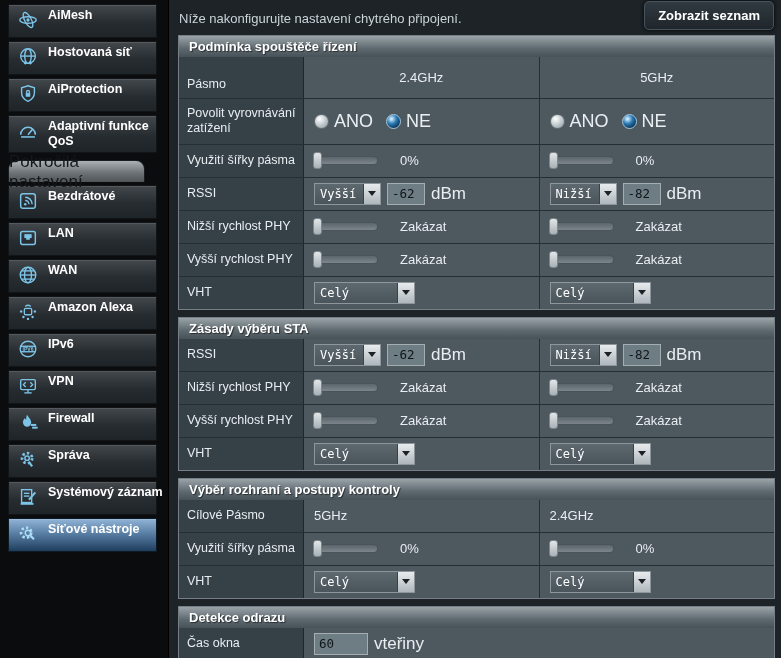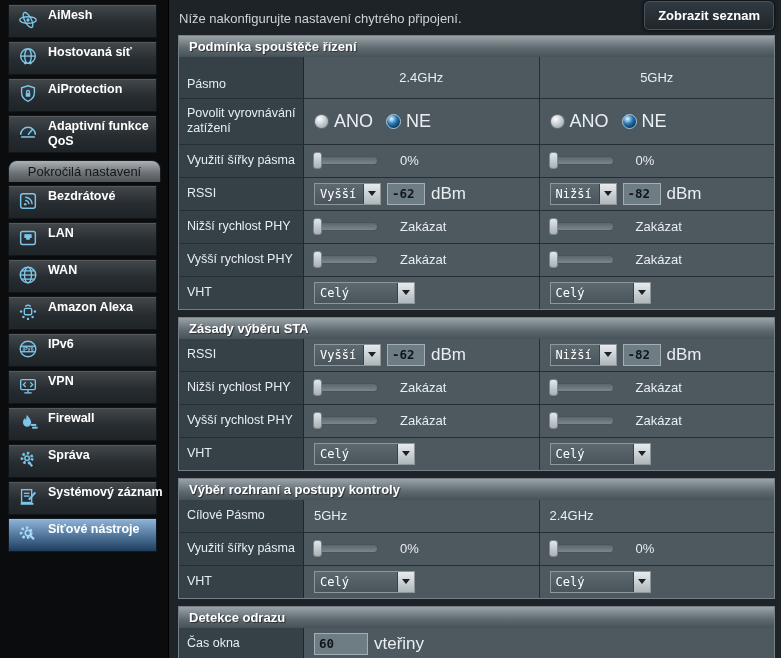--- a/index.html
+++ b/index.html
@@ -24,24 +24,24 @@
   }
   .side-item .lbl{color:#ffffff;font-weight:bold;font-size:12.5px;line-height:1.2;}
   .side-item.nowrap .lbl{white-space:nowrap;}
   .side-item.active{
     background:linear-gradient(#8fb4d6,#54799f 50%,#1f3e5e);
     border-color:#0e1a26;
   }
   .sicon{width:28px;height:24px;flex-shrink:0;display:flex;align-items:center;justify-content:center;}
   .sicon svg{display:block;}
   .adv-hdr{
-    width:153px;height:22px;margin:7px 0 3px;box-sizing:border-box;
+    width:137px;height:22px;margin:7px 0 3px;box-sizing:border-box;
     border-radius:9px 9px 0 0;
     background:linear-gradient(#abb1b5,#6e7478 55%,#4e5457);
-    color:#14181b;font-size:13px;
+    color:#14181b;font-size:17px;
     display:flex;align-items:center;justify-content:center;
     border:1px solid #1a1d20;border-bottom:none;
   }
 
   
   .main{flex:1;position:relative;background:#1d2327;border-left:1px solid #000;}
   .intro{padding:11px 12px 9px 10px;color:#ccd4d9;font-size:13px;}
   .show-list-btn{
     position:absolute;top:1px;right:7px;
     background:linear-gradient(#303a40,#1f262b);
@@ -113,21 +113,21 @@
     border-left:1px solid #394247;
     display:flex;align-items:center;justify-content:center;
   }
   .arr{width:0;height:0;border-left:4px solid transparent;border-right:4px solid transparent;border-top:5px solid #1b2125;}
 
   
   .num{
     width:38px;height:22px;box-sizing:border-box;
     background:#6e7c83;border:1px solid #a3adb2;
     color:#10161a;font-family:"DejaVu Sans Mono",monospace;font-size:12.5px;
-    padding:0 4px;margin:0 6px 0 6px;font-weight:bold;
+    padding:0 4px;margin:0 6px 0 6px;
   }
   .num.big{width:54px;margin-left:0;}
   .unit{font-size:17px;}
 </style>
 </head>
 <body>
 
 <div class="app">
 
   <aside class="sidebar">

